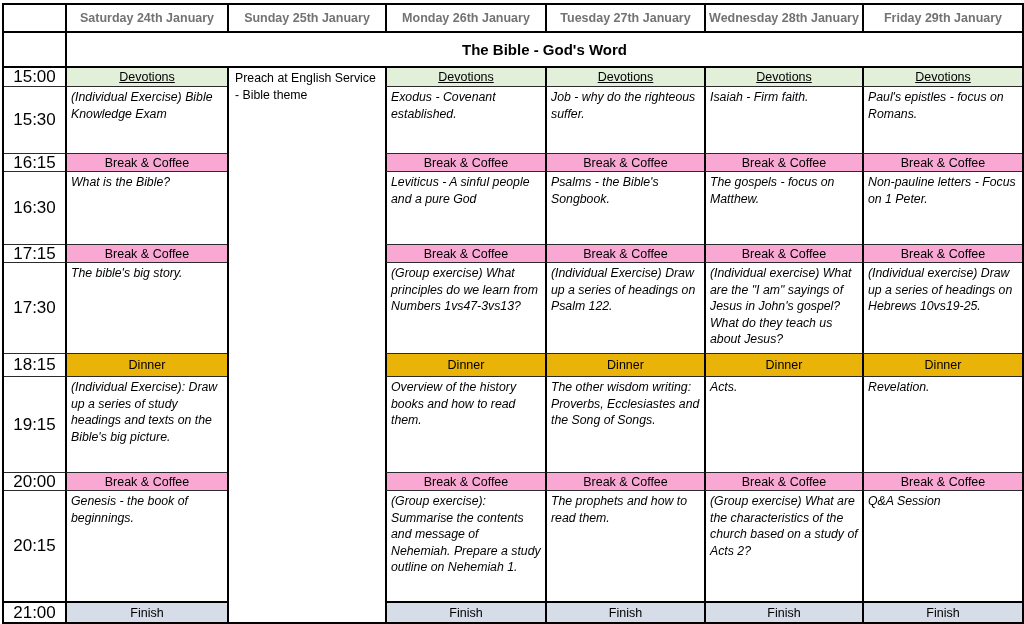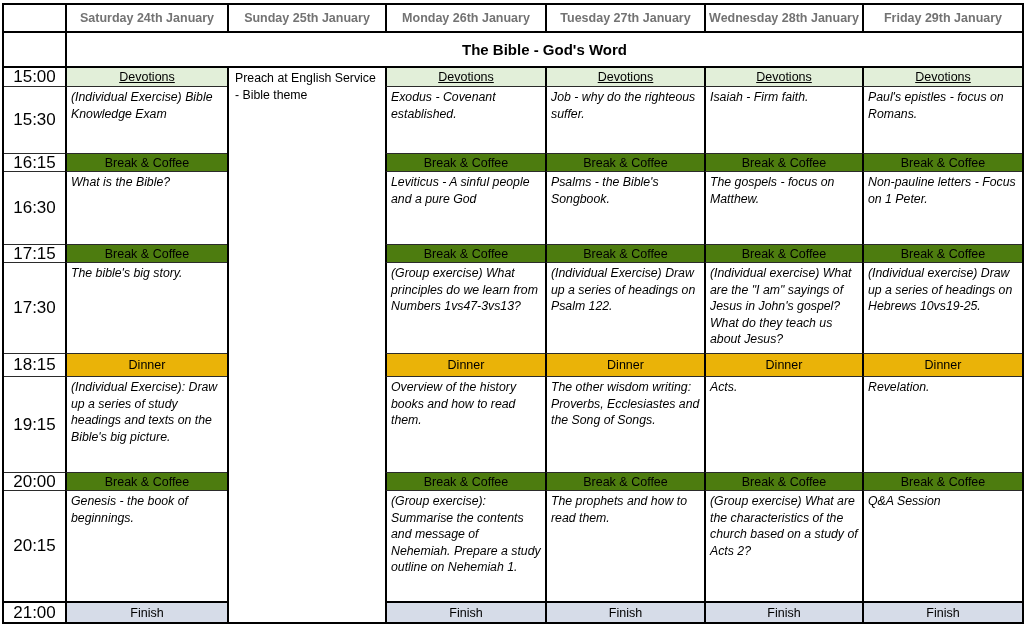--- a/index.html
+++ b/index.html
@@ -25,21 +25,21 @@
   .r6{grid-row:6}.r7{grid-row:7}.r8{grid-row:8}.r9{grid-row:9}.r10{grid-row:10}
   .r11{grid-row:11}.r12{grid-row:12}.r13{grid-row:13}
 
   .dayhead { color:#737373; font-weight:bold; font-size:12.5px;
              display:flex; align-items:center; justify-content:center; }
   .titlecell { grid-column:2 / span 6; grid-row:2; font-weight:bold; font-size:15px;
                display:flex; align-items:center; justify-content:center; }
   .time { font-size:17px; display:flex; align-items:center; justify-content:center; }
   .band { font-size:12.5px; display:flex; align-items:center; justify-content:center; }
   .dev { background:#e2efd9;text-decoration:underline; }
-  .brk { background:#4d7c0f; }
+  .brk { background:#f9a8d4; }
   .din { background:#eab308; }
   .fin { background:#d6dce8; }
   .content { font-size:12.3px; line-height:16.5px; padding:2px 4px 2px 4px;font-style:italic; }
   .i { }
   .sun { grid-column:3; grid-row:3 / span 11; border-bottom:none; 
          font-size:12.3px; line-height:16.5px; padding:2px 6px; }
 </style>
 </head>
 <body>
 

